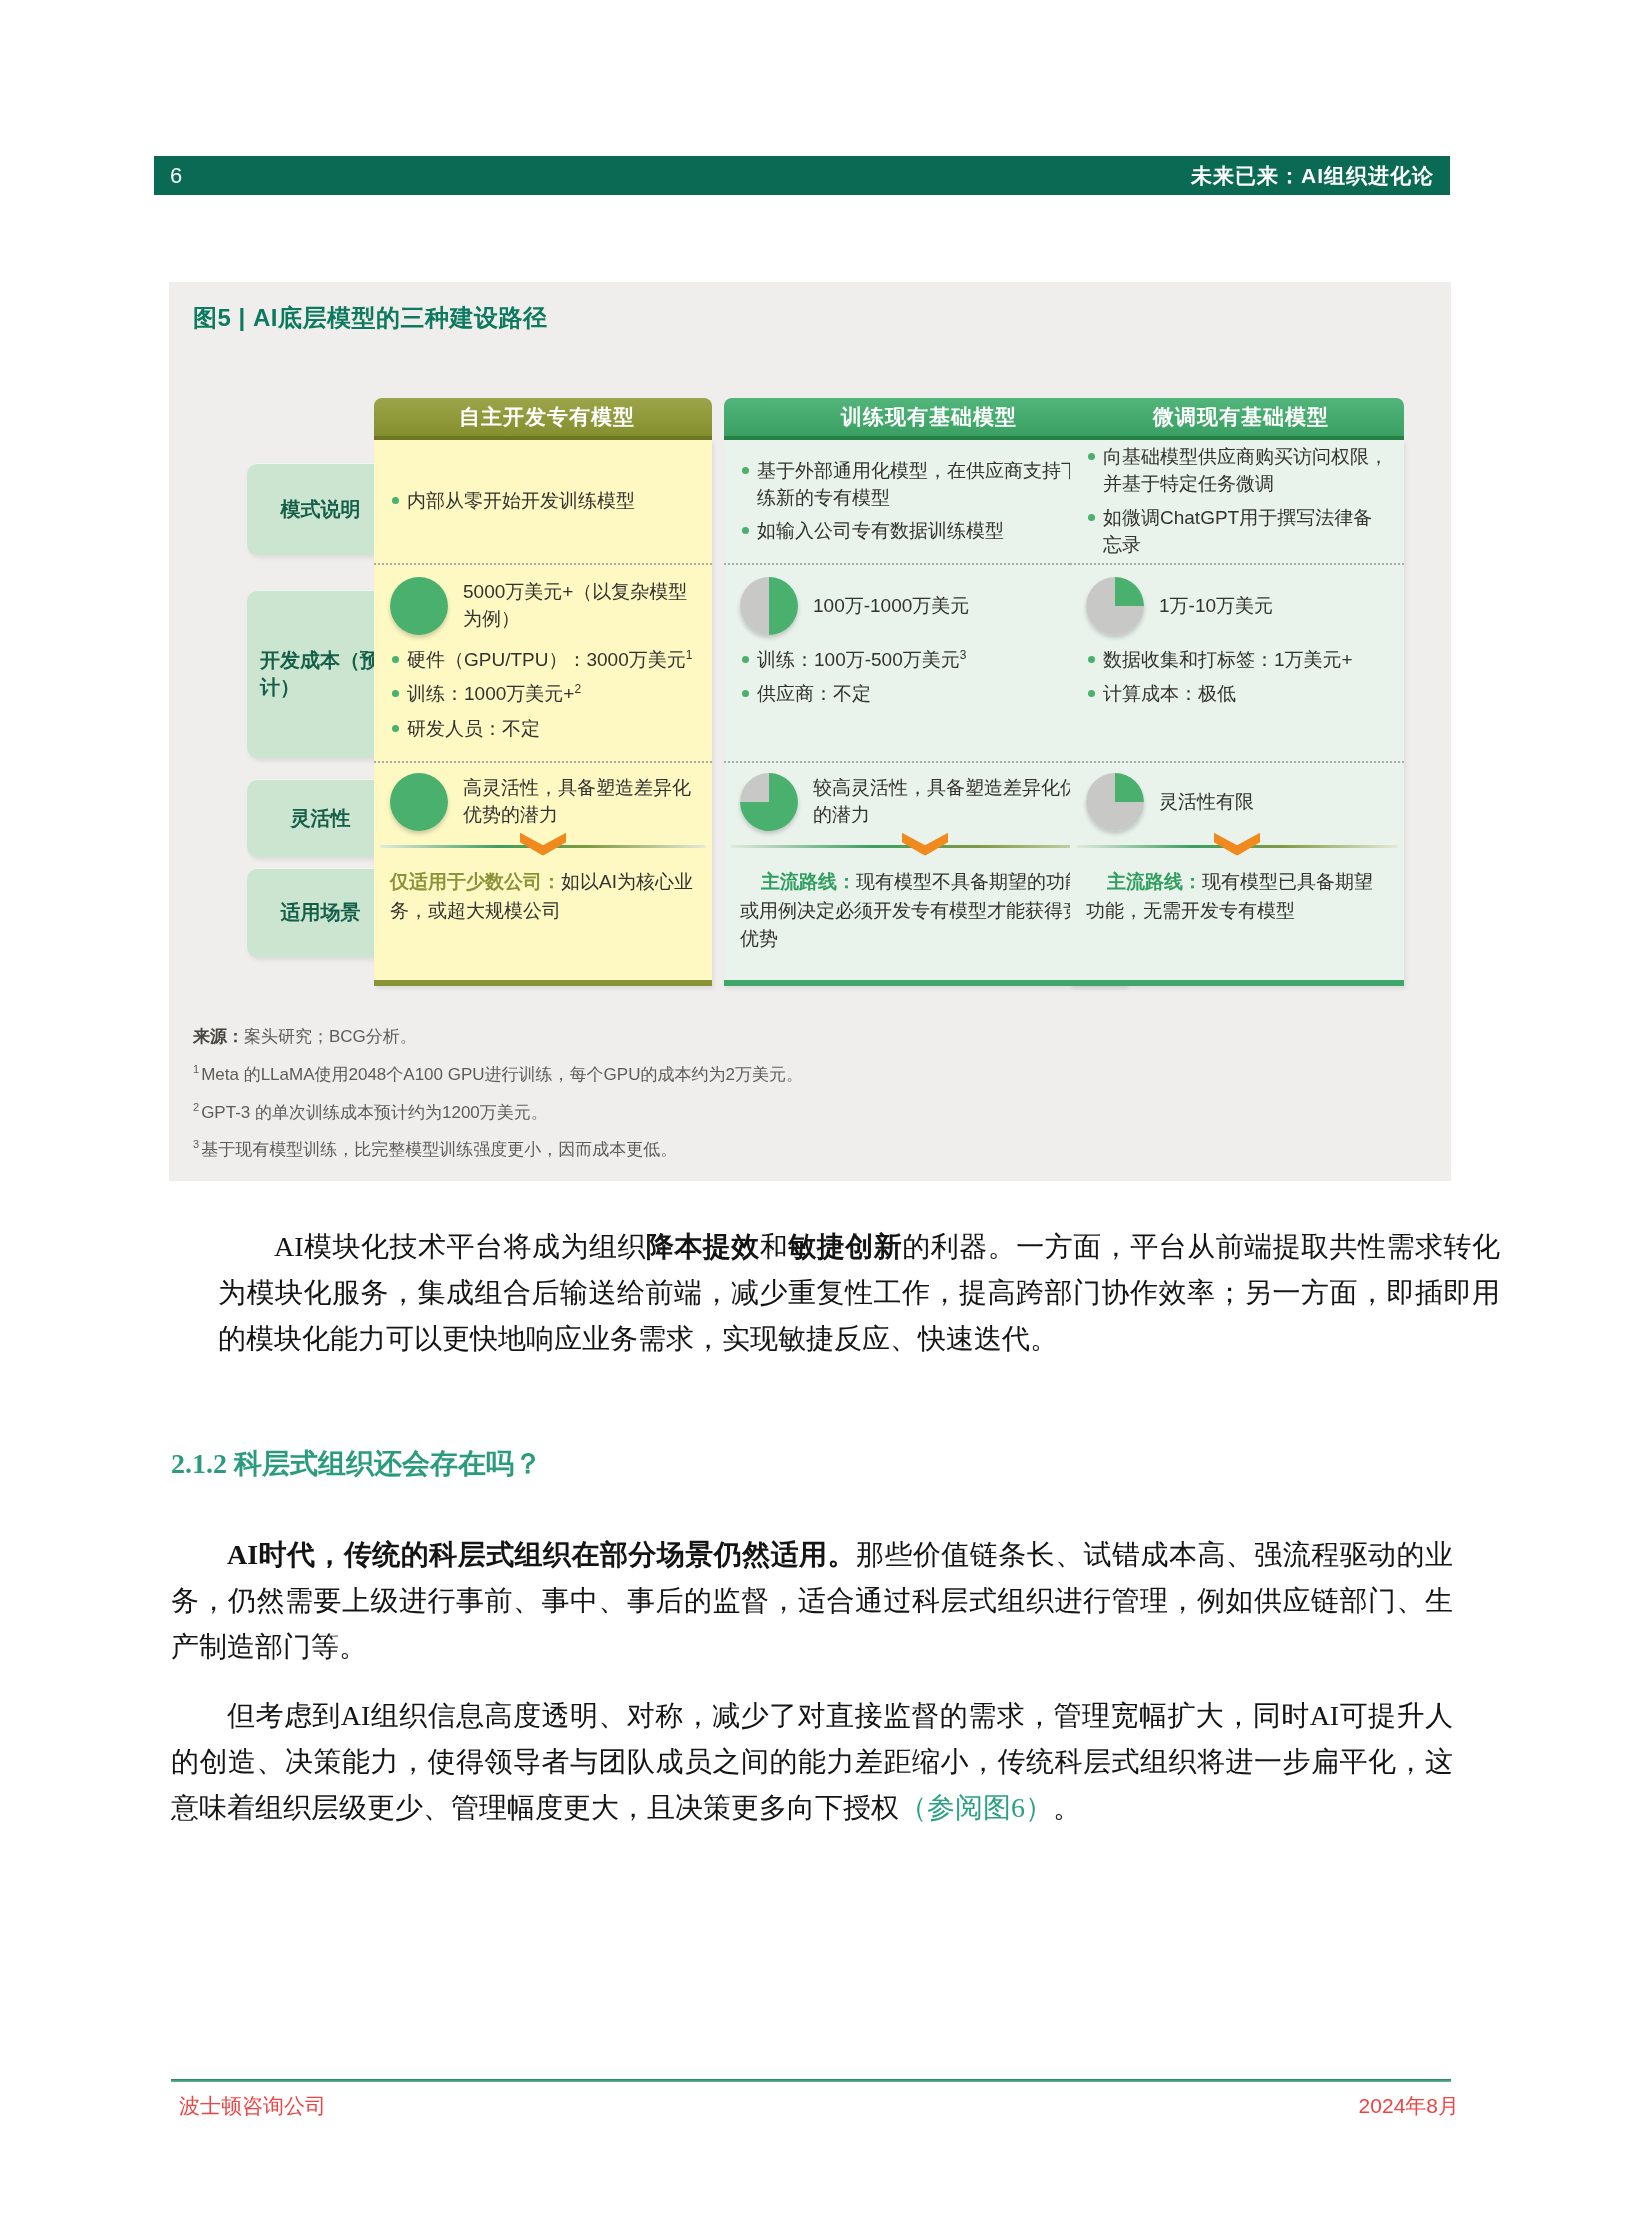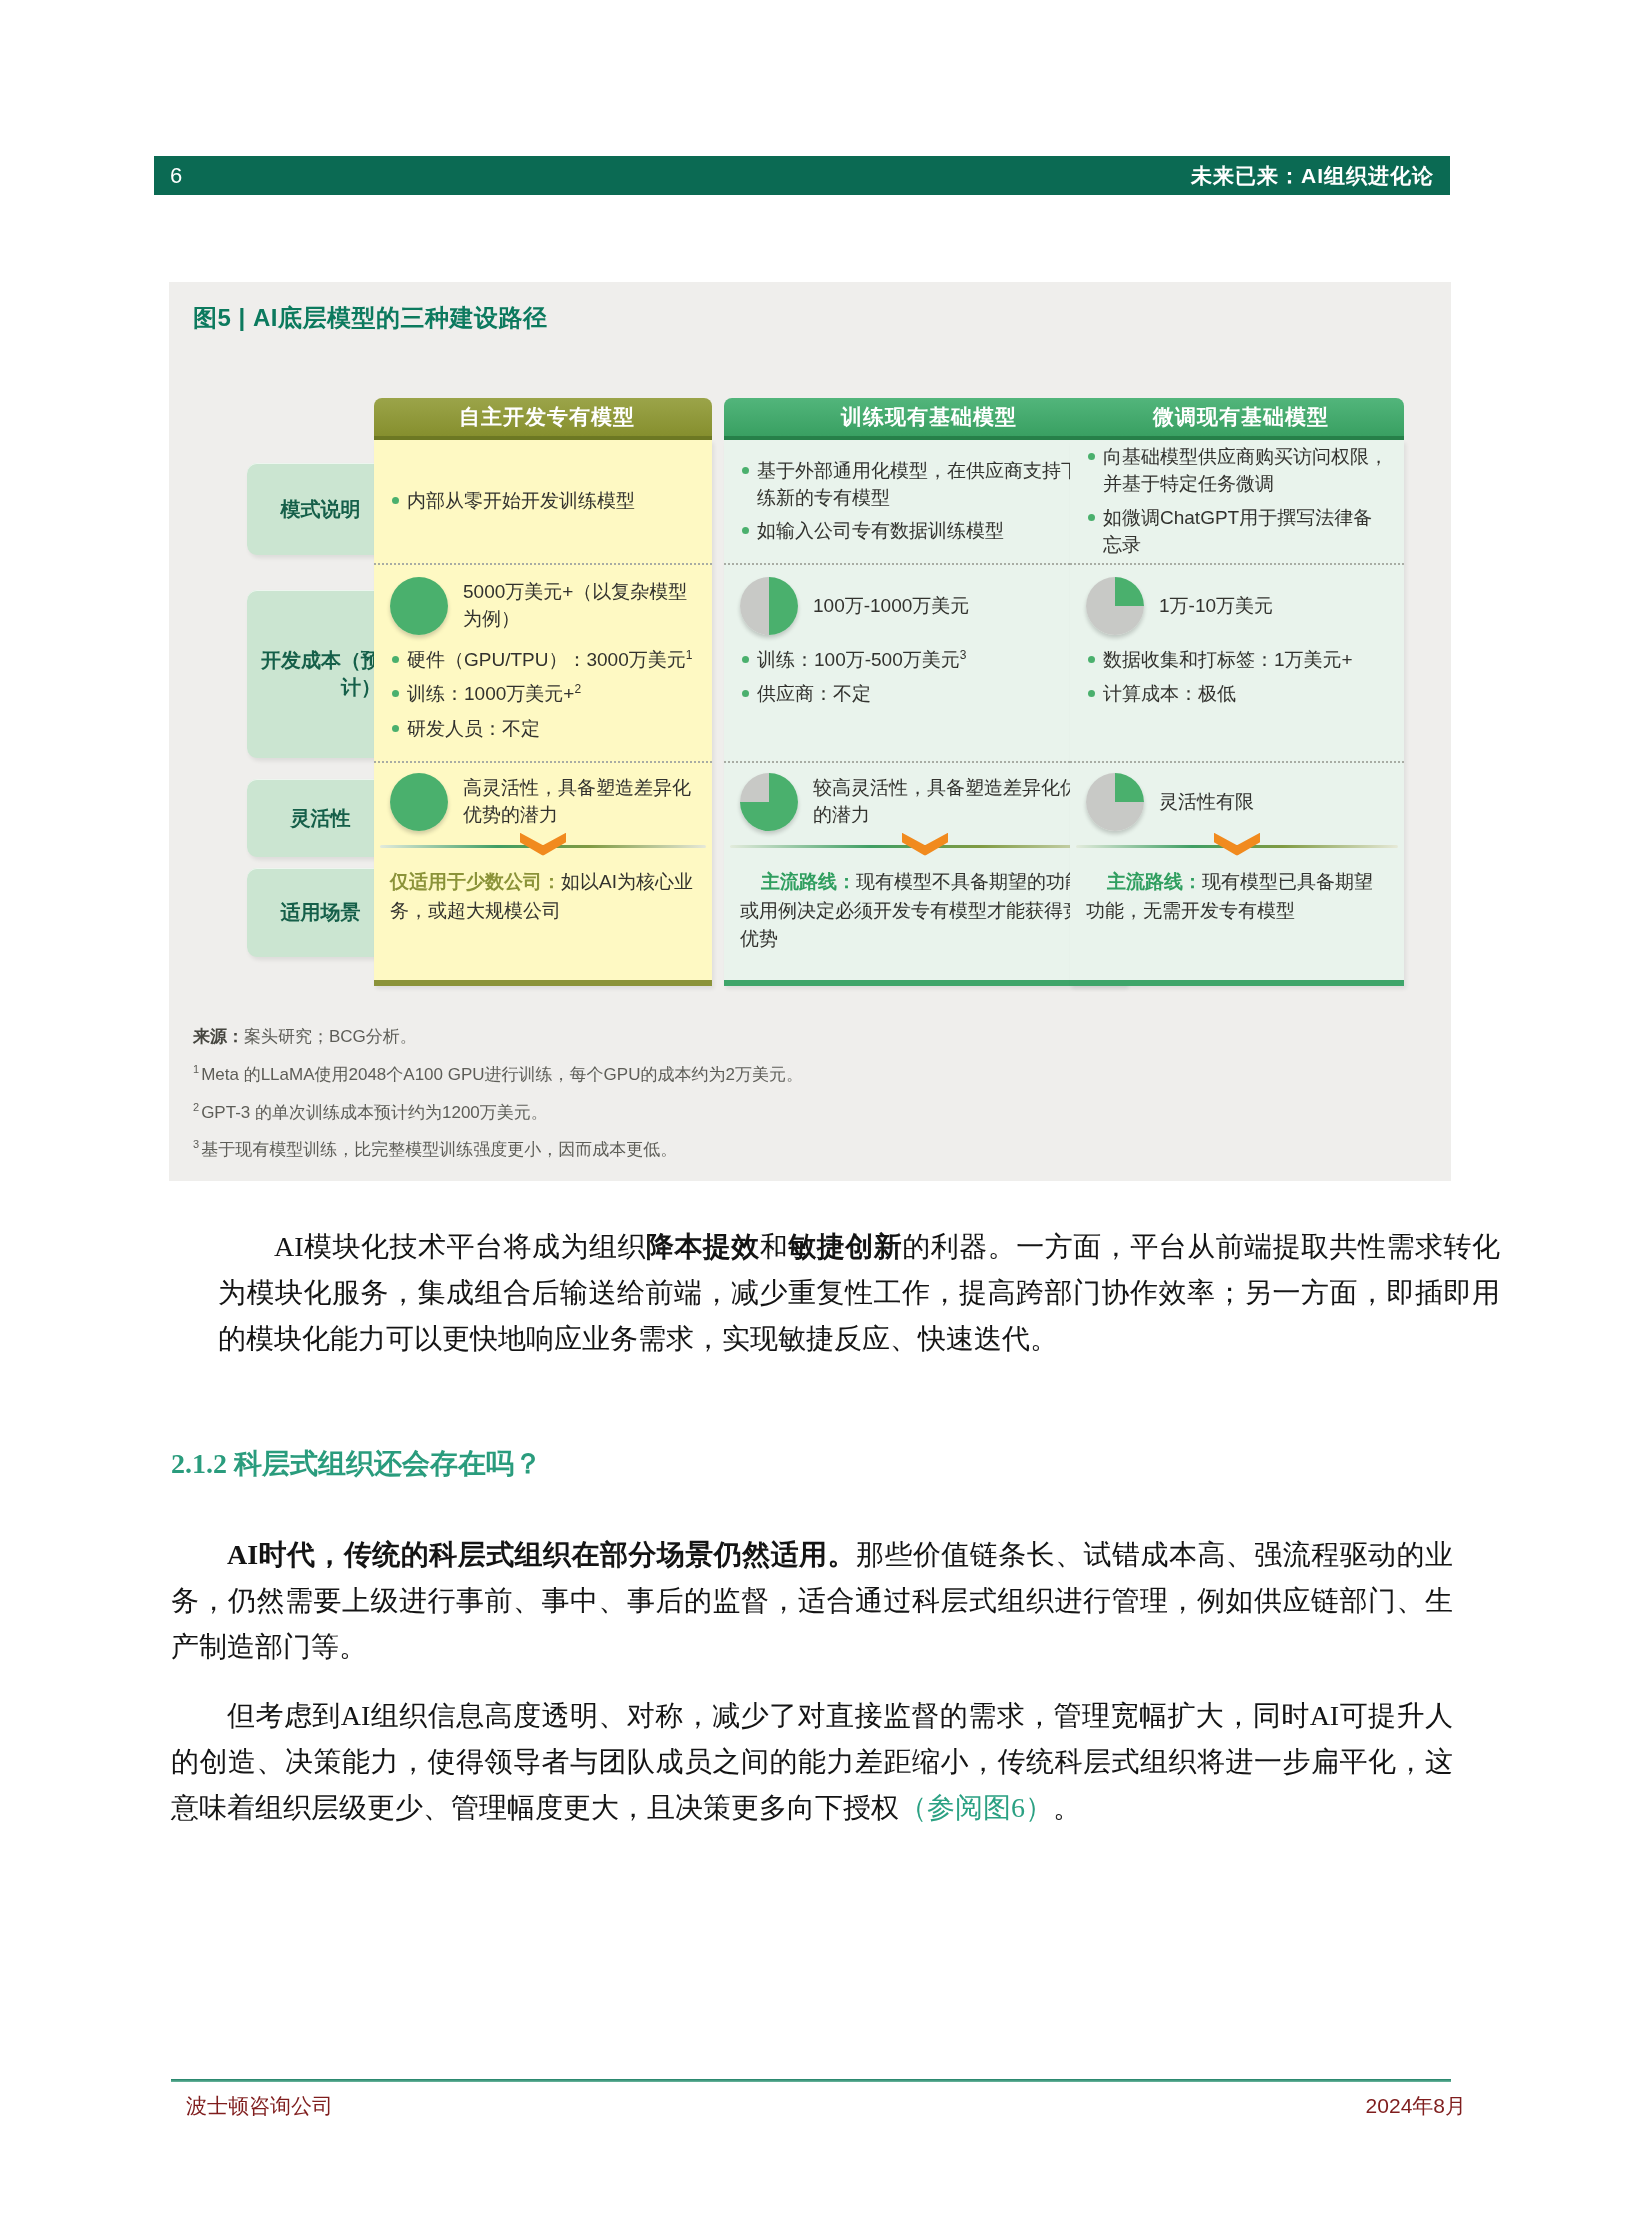--- a/index.html
+++ b/index.html
@@ -30,21 +30,21 @@
 
   
   .figure-box{position:absolute;left:169px;top:282px;width:1282px;height:899px;
     background:#efeeec;}
   .figure-title{position:absolute;left:24px;top:20px;font-size:24px;font-weight:700;
     color:var(--title-green);letter-spacing:0.5px;}
 
   
   .row-label{position:absolute;left:78px;width:147px;background:var(--label-bg);
     border-radius:10px;color:var(--label-text);font-weight:700;font-size:20px;
-    display:flex;align-items:center;justify-content:center;text-align:right;
+    display:flex;align-items:center;justify-content:center;text-align:left;
     line-height:1.35;box-sizing:border-box;padding:0 13px;
     box-shadow:inset 0 1px 0 rgba(255,255,255,.65), 2px 3px 4px rgba(0,0,0,.08);}
   .rl-0{top:181px;height:92px;}
   .rl-1{top:308px;height:168px;}
   .rl-2{top:497px;height:78px;}
   .rl-3{top:586px;height:89px;}
 
   
   .c0{left:205px;width:338px;}
   .c1{left:555px;width:402px;}
@@ -103,22 +103,22 @@
   .p2{top:1532px;}
   .p3{top:1693px;}
   .section-heading{position:absolute;left:171px;top:1445px;margin:0;
     font-family:"Liberation Serif","DejaVu Serif",serif;font-size:28px;font-weight:700;
     color:#2a9c7d;}
   .figref{color:var(--link-green);cursor:pointer;}
 
   
   .footer-rule{position:absolute;left:171px;top:2079px;width:1280px;height:3px;
     background:linear-gradient(#1f8066,#6db79e);}
-  .footer-row{position:absolute;left:186px;top:2092px;width:1280px;display:flex;
-    justify-content:space-between;color:#7f1d1d;font-size:21px;}
+  .footer-row{position:absolute;left:179px;top:2092px;width:1280px;display:flex;
+    justify-content:space-between;color:#ef4444;font-size:21px;}
 </style>
 </head>
 <body>
 
 <div class="page">
 
   <div class="header-bar">
     <span class="pagenum">6</span>
     <span class="doctitle">未来已来：AI组织进化论</span>
   </div>

